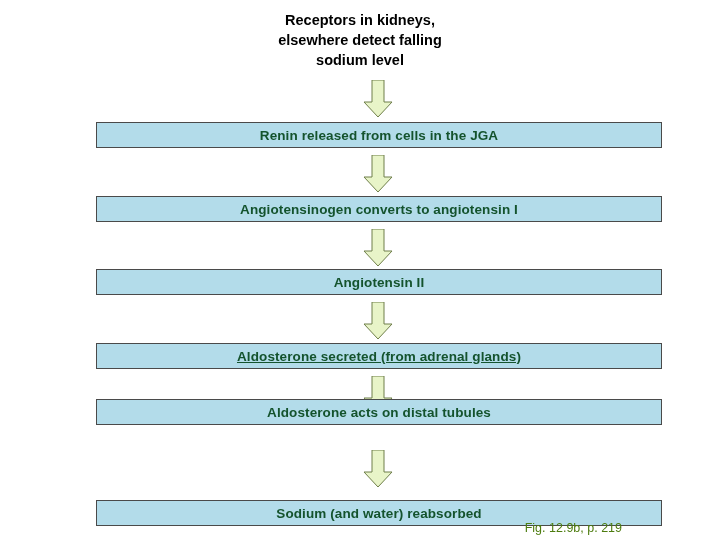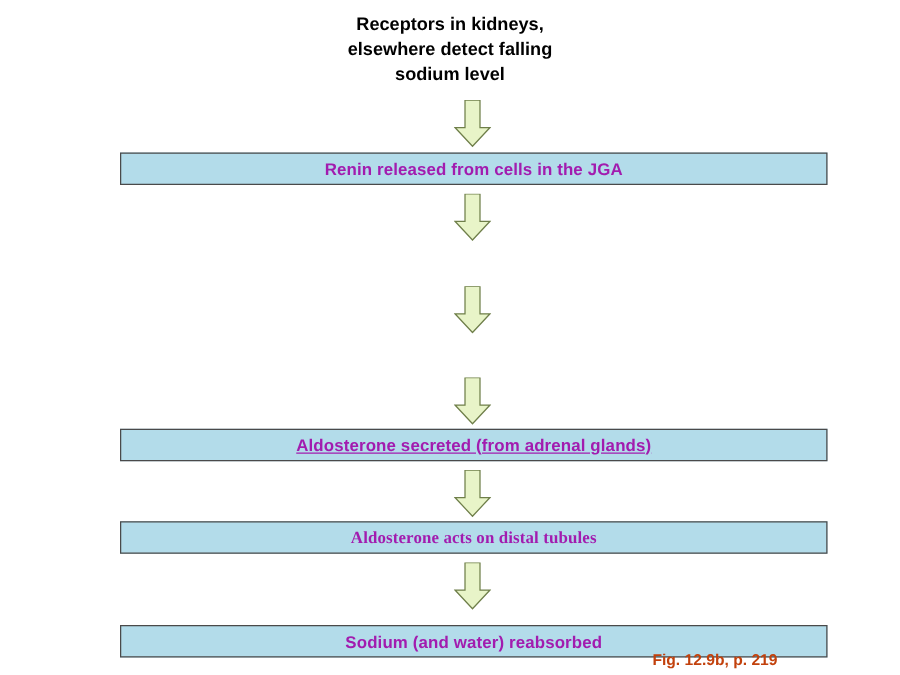--- a/index.html
+++ b/index.html
@@ -36,39 +36,39 @@
     width: 566px;
     height: 26px;
     box-sizing: border-box;
     background: #b3dcea;
     border: 1px solid #4a4a4a;
     display: flex;
     align-items: center;
     justify-content: center;
     font-size: 13.5px;
     font-weight: bold;
-    color: #a21caf;
+    color: #14532d;
     letter-spacing: 0.1px;
   }
   .arrow {
     position: absolute;
     left: 363px;
     width: 30px;
     height: 38px;
   }
   .arrow svg {
     display: block;
   }
   .caption {
     position: absolute;
     right: 6px;
     bottom: 5px;
     font-size: 12.5px;
-    font-weight: bold;
-    color: #c2410c;
+    font-weight: normal;
+    color: #4d7c0f;
   }
 </style>
 </head>
 <body>
 
 <div id="stage">
 
   <div class="title-block">Receptors in kidneys,
 elsewhere detect falling
 sodium level</div>
@@ -82,45 +82,51 @@
   <div class="flow-box" style="top:122px;">
     <span>Renin released from cells in the JGA</span>
   </div>
 
   <div class="arrow" style="top:155px;">
     <svg width="30" height="38" viewBox="0 0 30 38" xmlns="http://www.w3.org/2000/svg">
       <polygon points="9,0 21,0 21,22 29,22 15,37 1,22 9,22" fill="#e8f4c8" stroke="#6f7f4a" stroke-width="1"></polygon>
     </svg>
   </div>
 
+  <div class="flow-box" style="top:196px;">
+    <span>Angiotensinogen converts to angiotensin I</span>
+  </div>
 
   <div class="arrow" style="top:229px;">
     <svg width="30" height="38" viewBox="0 0 30 38" xmlns="http://www.w3.org/2000/svg">
       <polygon points="9,0 21,0 21,22 29,22 15,37 1,22 9,22" fill="#e8f4c8" stroke="#6f7f4a" stroke-width="1"></polygon>
     </svg>
   </div>
 
+  <div class="flow-box" style="top:269px;">
+    <span>Angiotensin II</span>
+  </div>
 
   <div class="arrow" style="top:302px;">
     <svg width="30" height="38" viewBox="0 0 30 38" xmlns="http://www.w3.org/2000/svg">
       <polygon points="9,0 21,0 21,22 29,22 15,37 1,22 9,22" fill="#e8f4c8" stroke="#6f7f4a" stroke-width="1"></polygon>
     </svg>
   </div>
 
   <div class="flow-box" style="top:343px;text-decoration:underline;">
     <span>Aldosterone secreted (from adrenal glands)</span>
   </div>
 
   <div class="arrow" style="top:376px;">
     <svg width="30" height="38" viewBox="0 0 30 38" xmlns="http://www.w3.org/2000/svg">
       <polygon points="9,0 21,0 21,22 29,22 15,37 1,22 9,22" fill="#e8f4c8" stroke="#6f7f4a" stroke-width="1"></polygon>
     </svg>
   </div>
 
-  <div class="flow-box" style="top:417px;font-family:Liberation Serif, serif;">
+  <div class="flow-box" style="top:399px;">
     <span>Aldosterone acts on distal tubules</span>
   </div>
 
   <div class="arrow" style="top:450px;">
     <svg width="30" height="38" viewBox="0 0 30 38" xmlns="http://www.w3.org/2000/svg">
       <polygon points="9,0 21,0 21,22 29,22 15,37 1,22 9,22" fill="#e8f4c8" stroke="#6f7f4a" stroke-width="1"></polygon>
     </svg>
   </div>
 
   <div class="flow-box" style="top:500px;">

